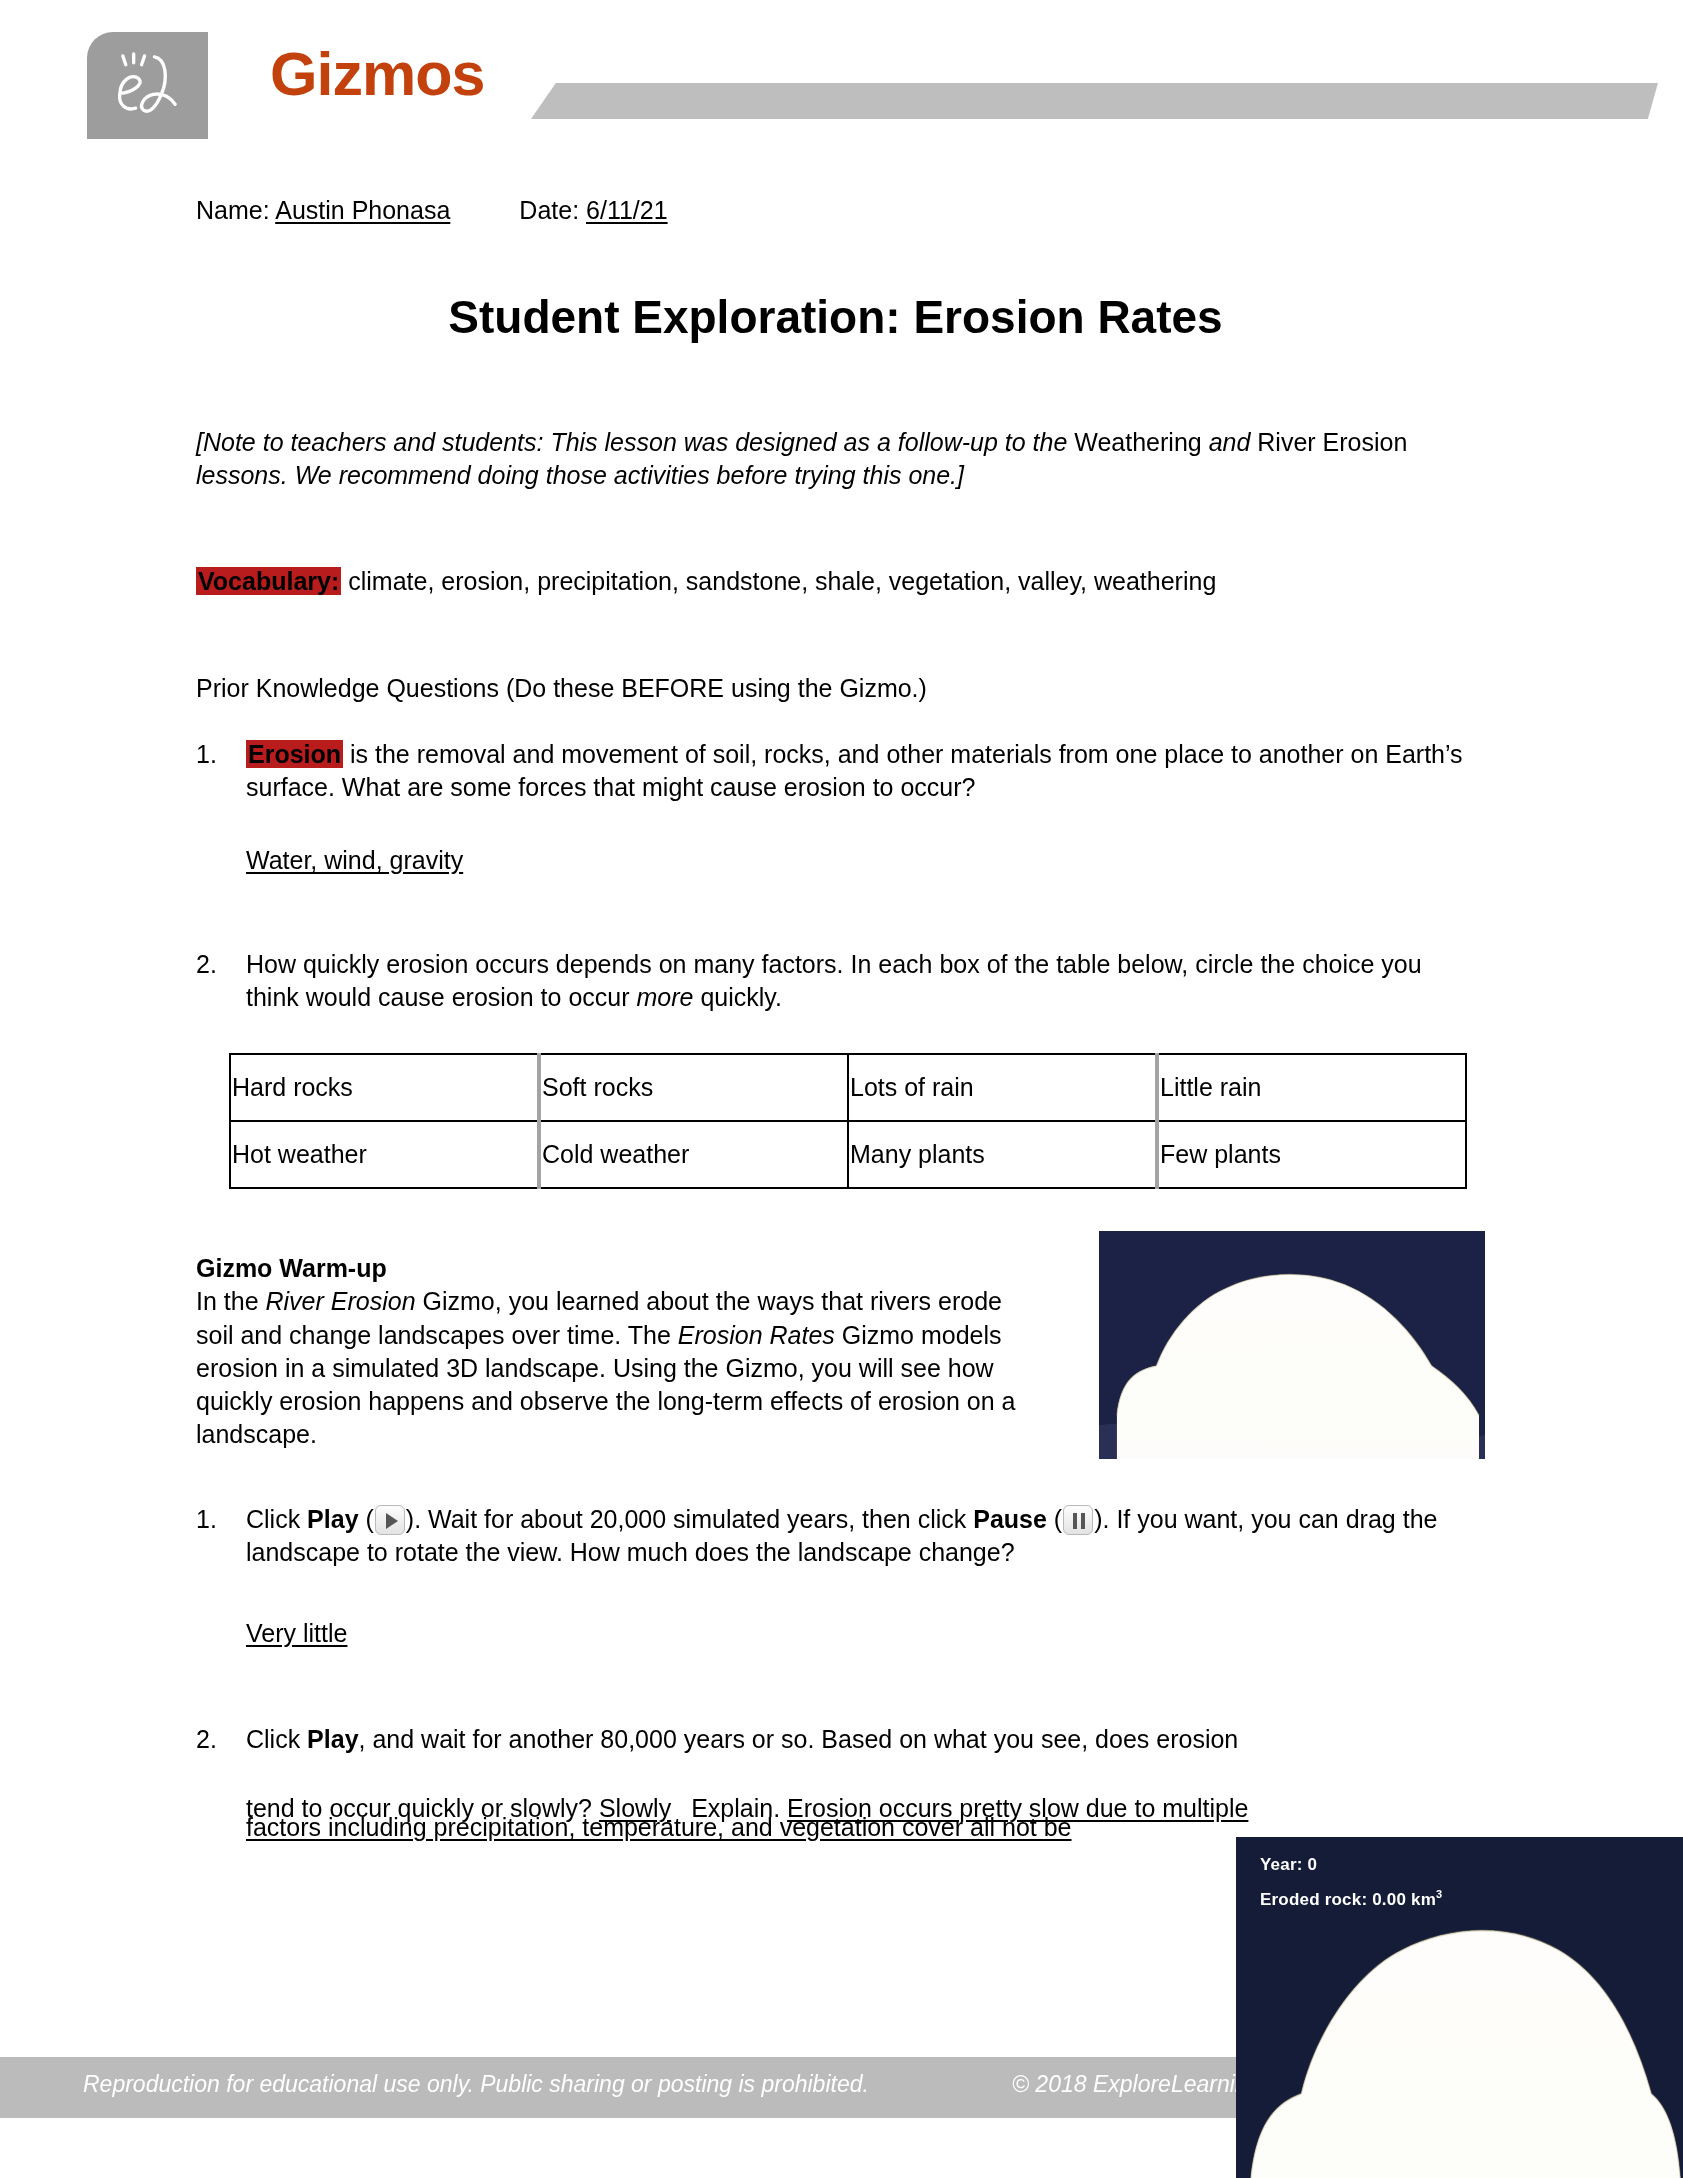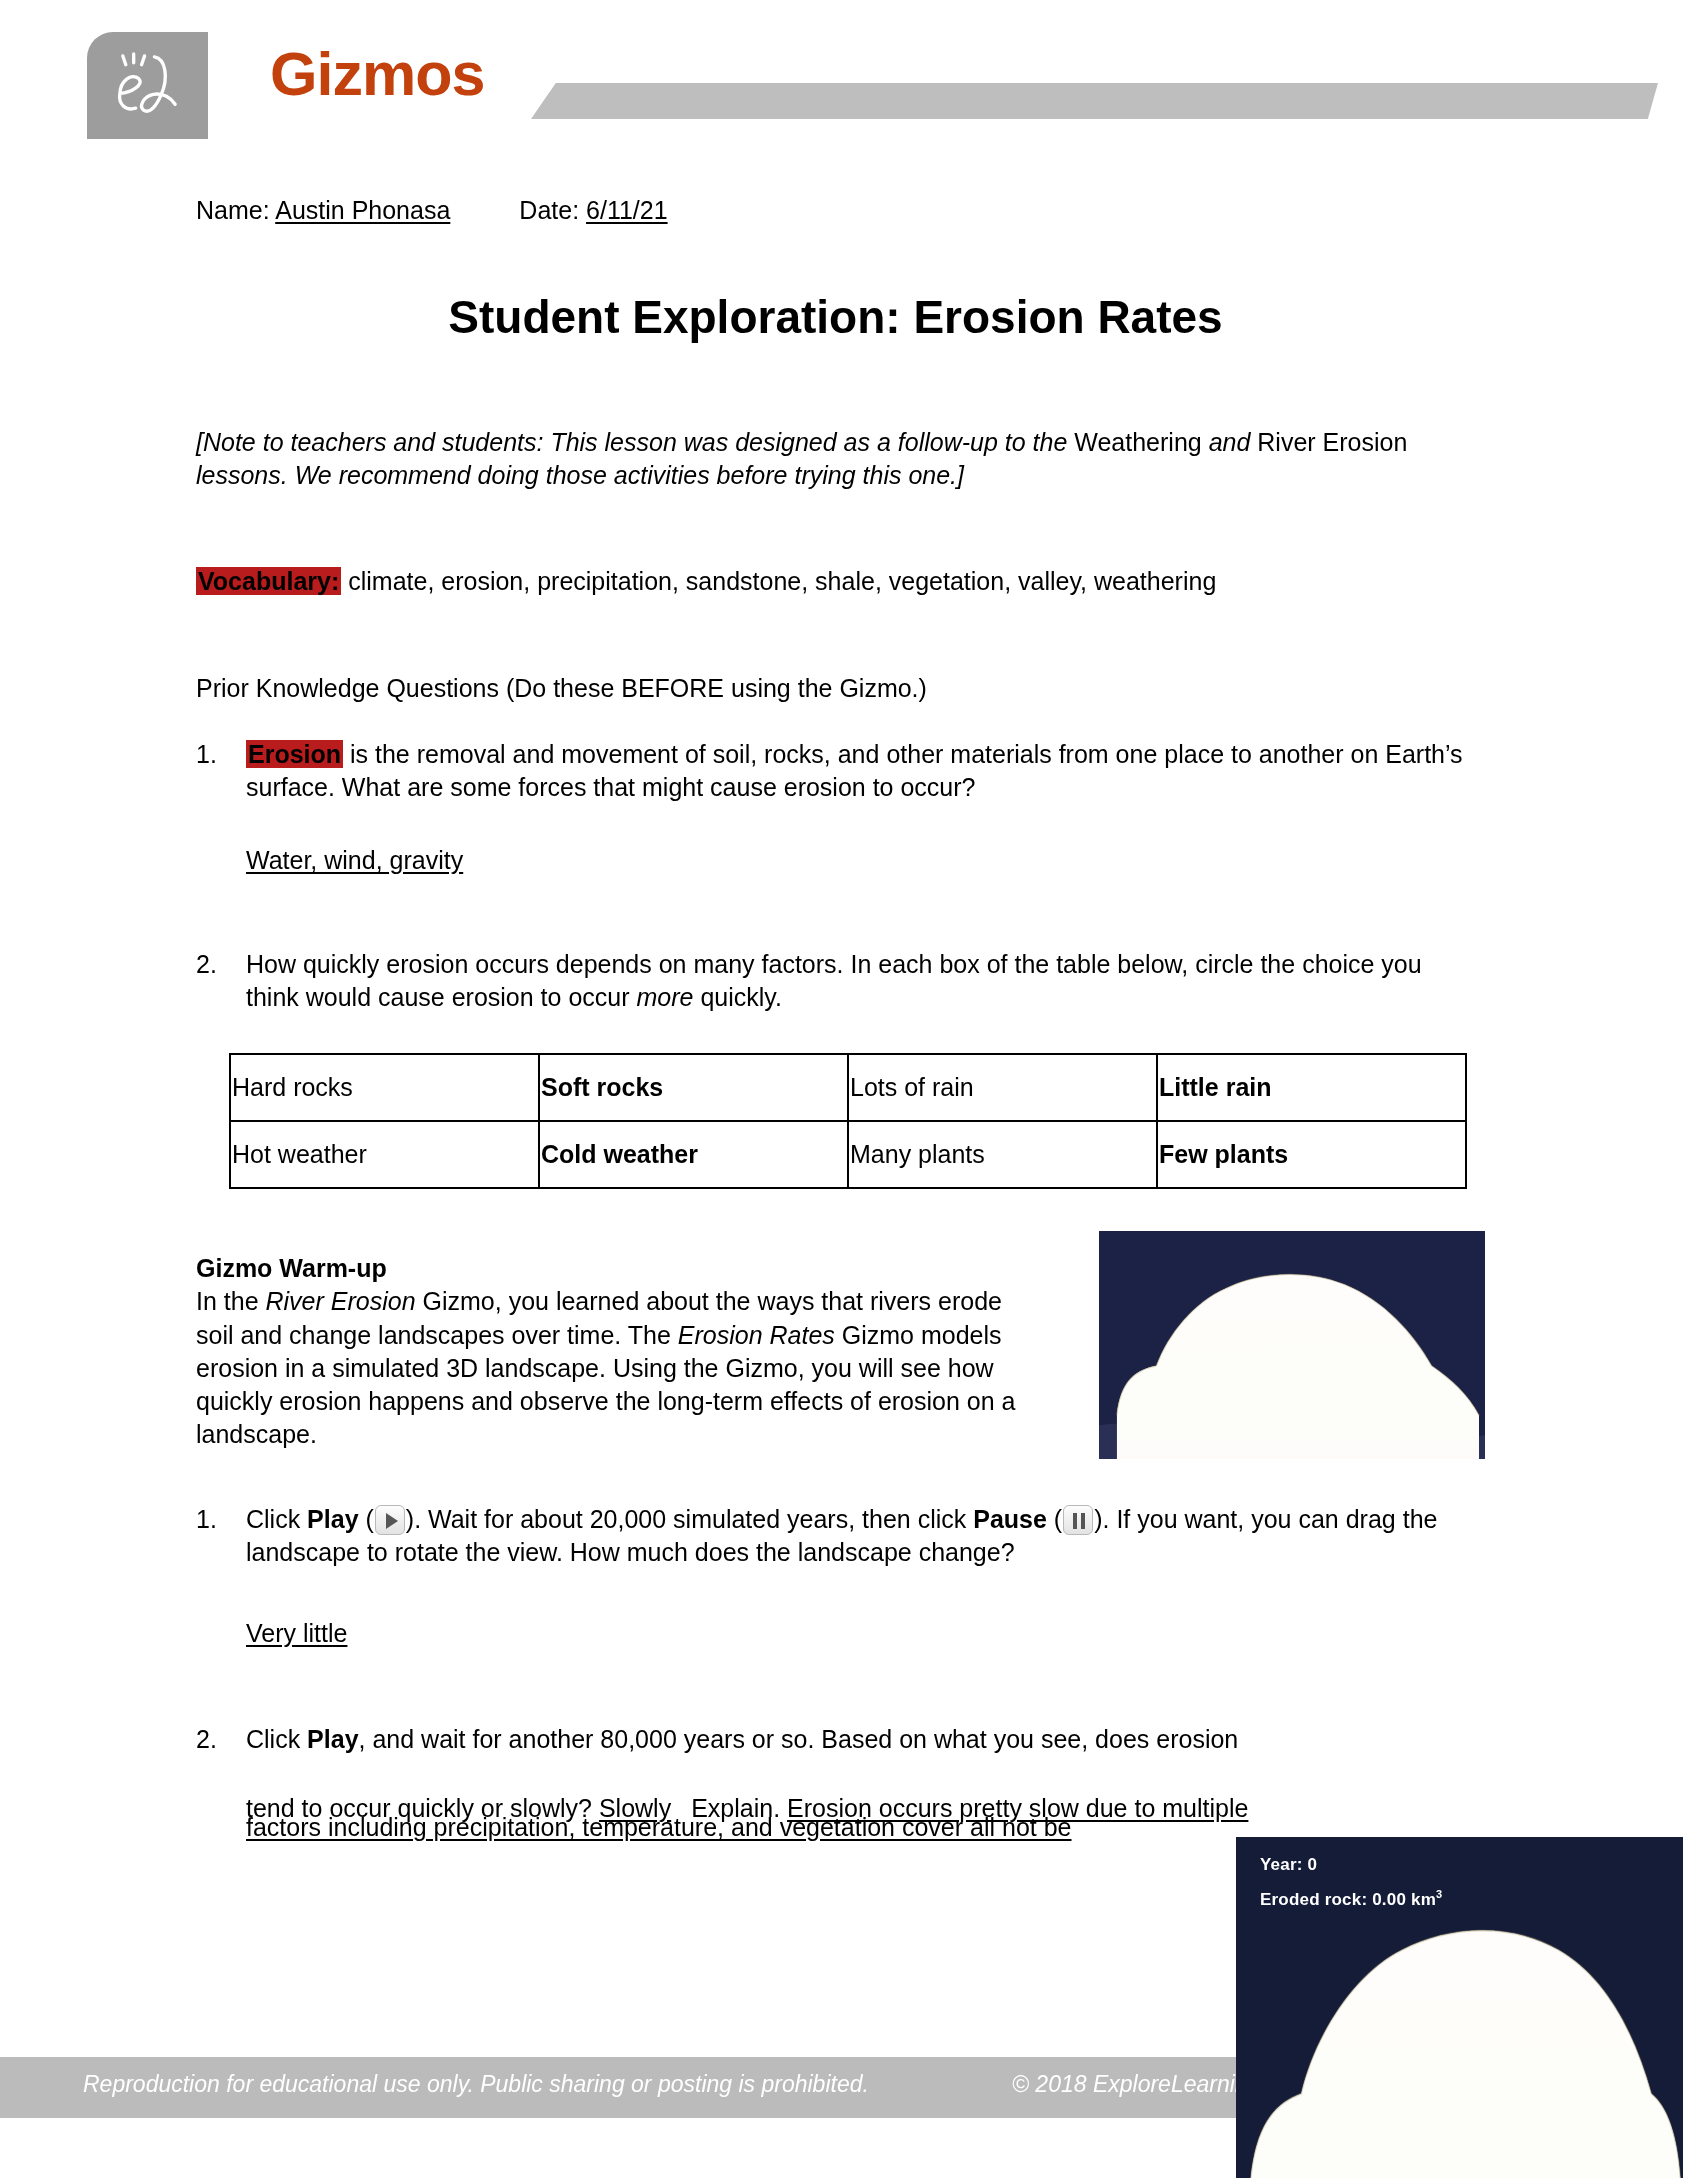--- a/index.html
+++ b/index.html
@@ -112,21 +112,21 @@
     border-collapse: collapse;
     table-layout: fixed;
   }
   .choice-table td {
     height: 67px;
     text-align: left;
     font-size: 25px;
     border: 2px solid #000;
     vertical-align: middle;
   }
-  .choice-table td.soft-left { border-left: 2px solid #a3a3a3; font-weight: bold; }
+  .choice-table td.soft-left { border-left: 4px solid #a3a3a3; }
 
   
   .warmup {
     position: absolute;
     top: 1252px;
     width: 842px;
   }
   .warmup .hd { font-weight: bold; }
   .warmup i { font-style: italic; }
 

